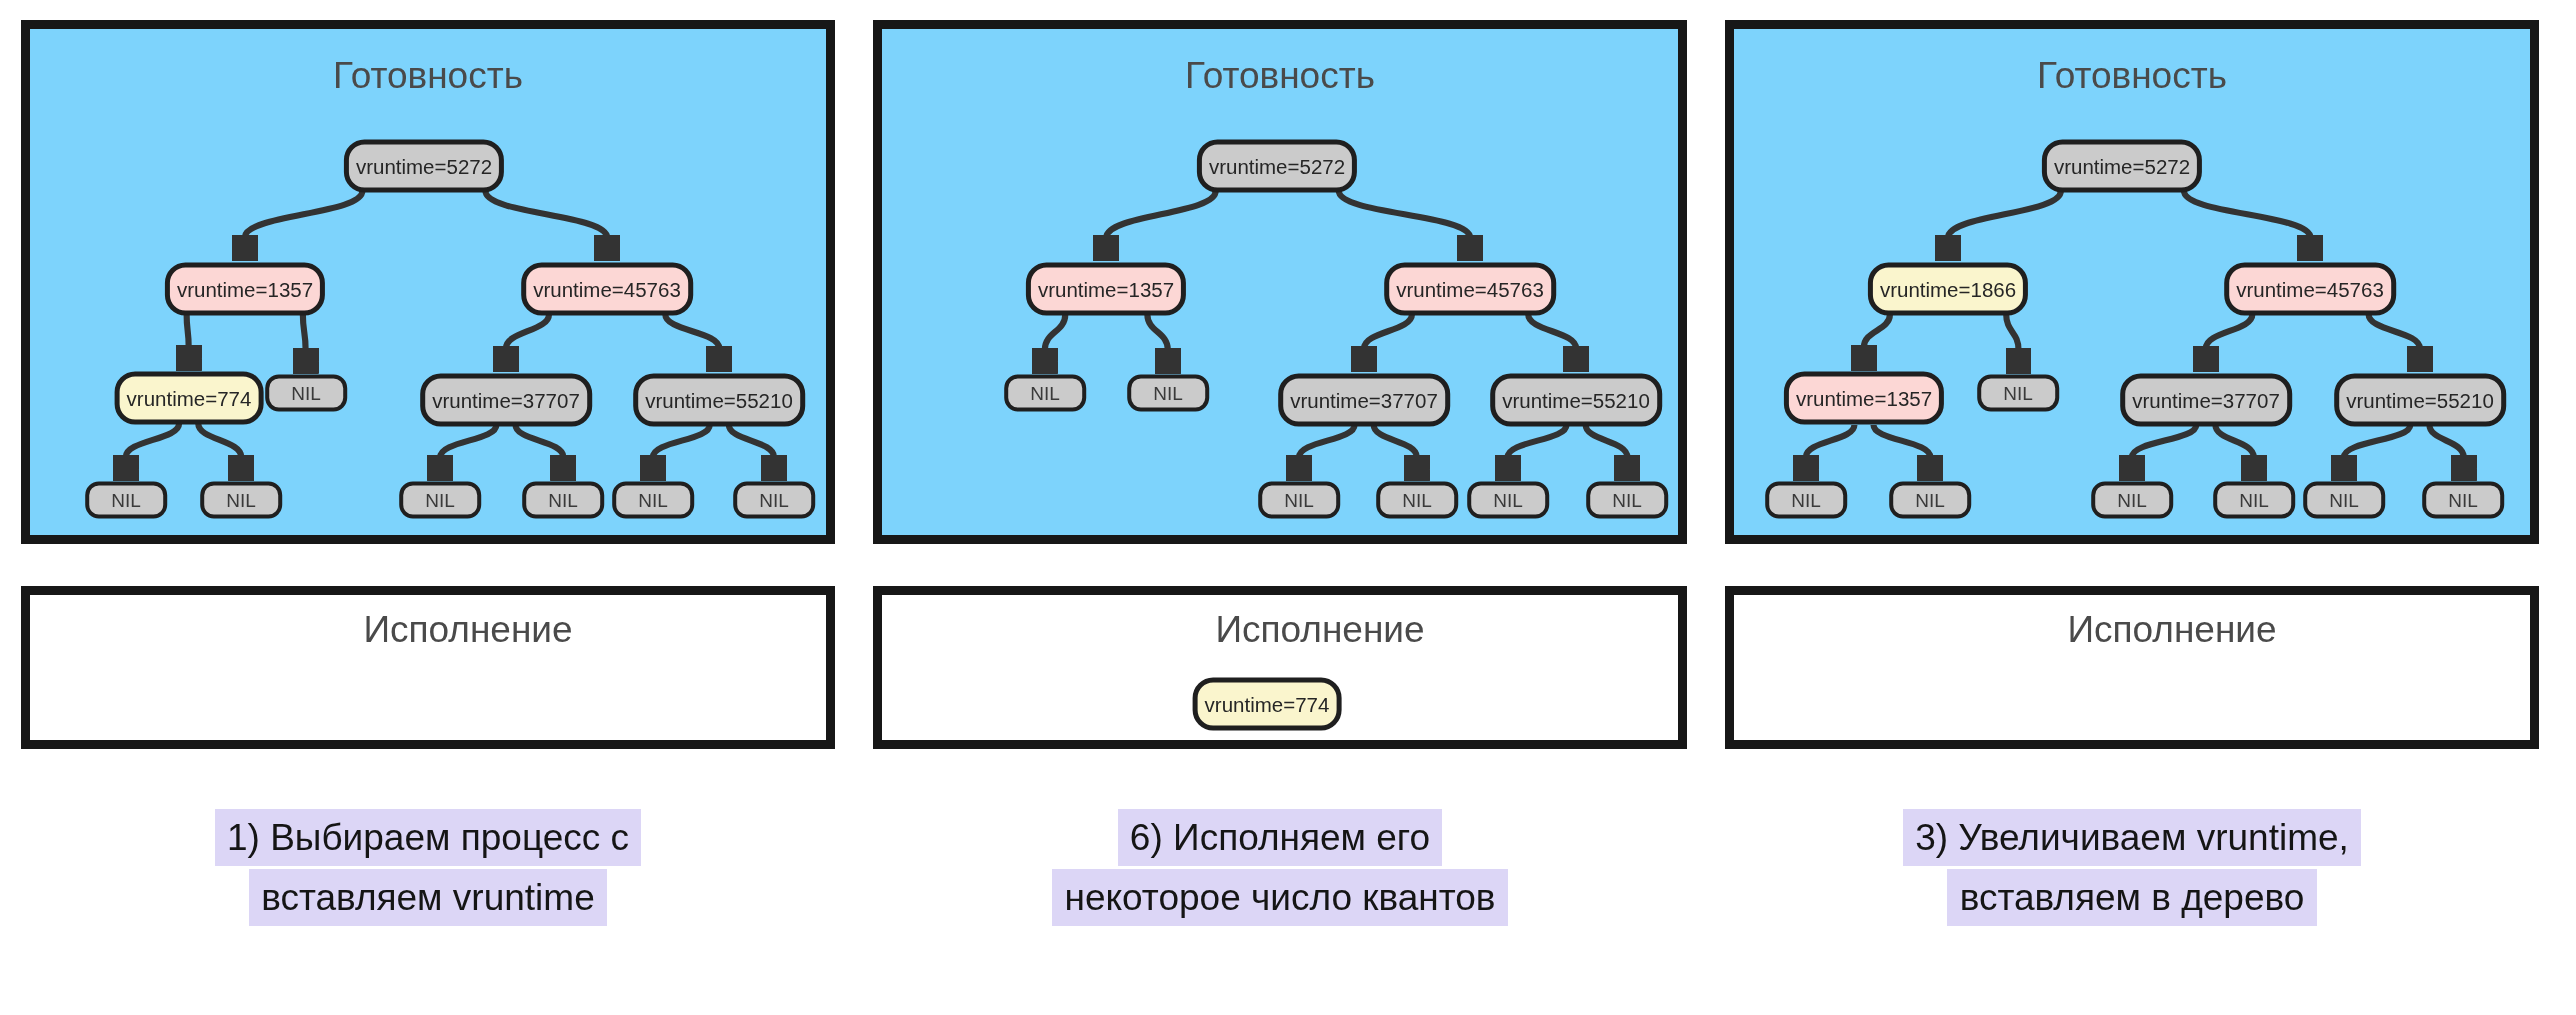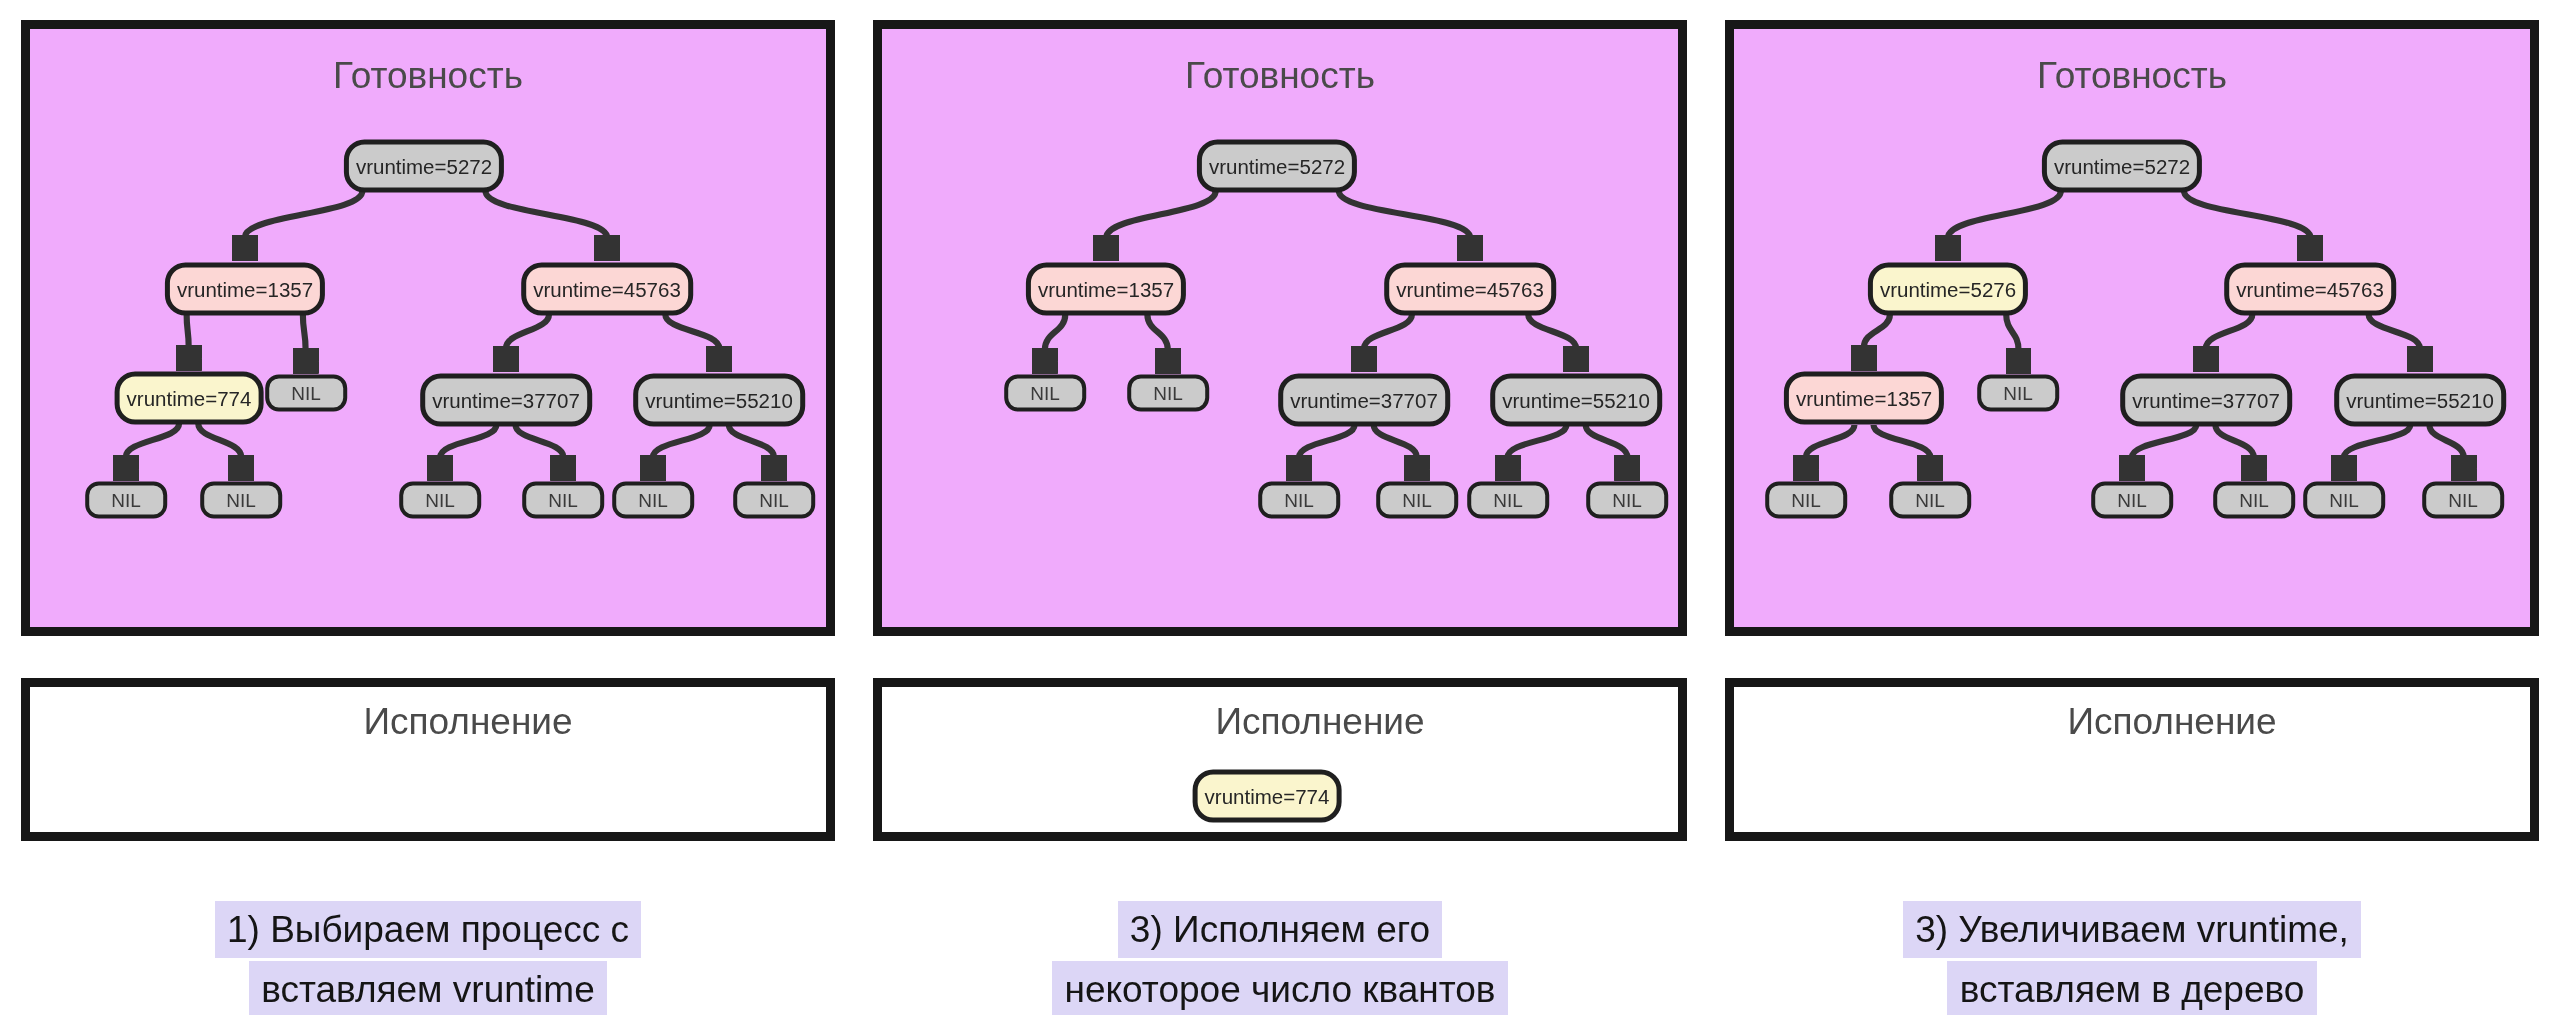--- a/index.html
+++ b/index.html
@@ -1,19 +1,19 @@
 <!DOCTYPE html>
 <html style="font-size:11px"><head>
 <meta charset="utf-8">
 <style>
   html,body{margin:0;padding:0;background:#ffffff;}
   body{width:2576px;height:1015px;font-family:"Liberation Sans",sans-serif;overflow:hidden;}
   .page{display:flex;gap:38px;padding:20px 0 0 21px;}
   .panel{width:814px;flex:none;}
-  .ready-box{position:relative;width:814px;height:616px;border:9px solid #171717;box-sizing:border-box;background:#f0abfc;}
+  .ready-box{position:relative;width:814px;height:524px;border:9px solid #171717;box-sizing:border-box;background:#7dd3fc;}
   .run-box{position:relative;width:814px;height:163px;border:9px solid #171717;box-sizing:border-box;background:#ffffff;margin-top:42px;}
   .box-title{position:absolute;left:0;width:100%;text-align:center;color:#4a4a4a;font-size:37px;line-height:1.1;}
   .ready-box .box-title{top:27px;}
   .run-box .box-title{top:15px;margin-left:40px;}
   .edges{position:absolute;left:0;top:0;width:796px;height:506px;}
   .edges path{stroke:#333333;stroke-width:9;fill:none;}
   .node{position:absolute;transform:translate(-50%,-50%);display:flex;align-items:center;justify-content:center;
         height:53px;padding:0 7px;border:5.5px solid #1f1f1f;border-radius:20.5px;font-size:20.5px;color:#262626;
         white-space:nowrap;box-sizing:border-box;}
   .node.nil{height:37px;padding:0 22px;border-width:4.8px;border-radius:13.7px;font-size:19px;color:#3a3a3a;}
@@ -99,21 +99,21 @@
       <div class="node nil c-gray" style="left:417px;top:471px">NIL</div>
       <div class="node nil c-gray" style="left:535px;top:471px">NIL</div>
       <div class="node nil c-gray" style="left:626px;top:471px">NIL</div>
       <div class="node nil c-gray" style="left:745px;top:471px">NIL</div>
     </div>
     <div class="run-box">
       <div class="box-title">Исполнение</div>
       <div class="node c-yellow" style="left:385px;top:109px">vruntime=774</div>
     </div>
     <div class="caption">
-      <div class="caption-line"><span class="hl">3) Исполняем его</span></div>
+      <div class="caption-line"><span class="hl">6) Исполняем его</span></div>
       <div class="caption-line"><span class="hl">некоторое число квантов</span></div>
     </div>
   </div>
 
   <div class="panel">
     <div class="ready-box">
       <div class="box-title">Готовность</div>
       <svg class="edges" viewBox="0 0 1164 740">
         <path d="M478,237 C478,271 313,271 313,305" marker-end="url(#arw)"></path>
         <path d="M658,237 C658,271 843,271 843,305" marker-end="url(#arw)"></path>
@@ -122,21 +122,21 @@
         <path d="M758,417 C758,442 690,442 690,467" marker-end="url(#arw)"></path>
         <path d="M928,417 C928,442 1003,442 1003,467" marker-end="url(#arw)"></path>
         <path d="M176,579 C176,602 105,602 105,626" marker-end="url(#arw)"></path>
         <path d="M204,579 C204,602 287,602 287,626" marker-end="url(#arw)"></path>
         <path d="M676,579 C676,602 582,602 582,626" marker-end="url(#arw)"></path>
         <path d="M704,579 C704,602 760,602 760,626" marker-end="url(#arw)"></path>
         <path d="M989,579 C989,602 892,602 892,626" marker-end="url(#arw)"></path>
         <path d="M1017,579 C1017,602 1067,602 1067,626" marker-end="url(#arw)"></path>
       </svg>
       <div class="node c-gray" style="left:388px;top:137px">vruntime=5272</div>
-      <div class="node c-yellow" style="left:214px;top:260px">vruntime=5276</div>
+      <div class="node c-yellow" style="left:214px;top:260px">vruntime=1866</div>
       <div class="node c-pink" style="left:576px;top:260px">vruntime=45763</div>
       <div class="node c-pink" style="left:130px;top:369px">vruntime=1357</div>
       <div class="node nil c-gray" style="left:284px;top:364px">NIL</div>
       <div class="node c-gray" style="left:472px;top:371px">vruntime=37707</div>
       <div class="node c-gray" style="left:686px;top:371px">vruntime=55210</div>
       <div class="node nil c-gray" style="left:72px;top:471px">NIL</div>
       <div class="node nil c-gray" style="left:196px;top:471px">NIL</div>
       <div class="node nil c-gray" style="left:398px;top:471px">NIL</div>
       <div class="node nil c-gray" style="left:520px;top:471px">NIL</div>
       <div class="node nil c-gray" style="left:610px;top:471px">NIL</div>

